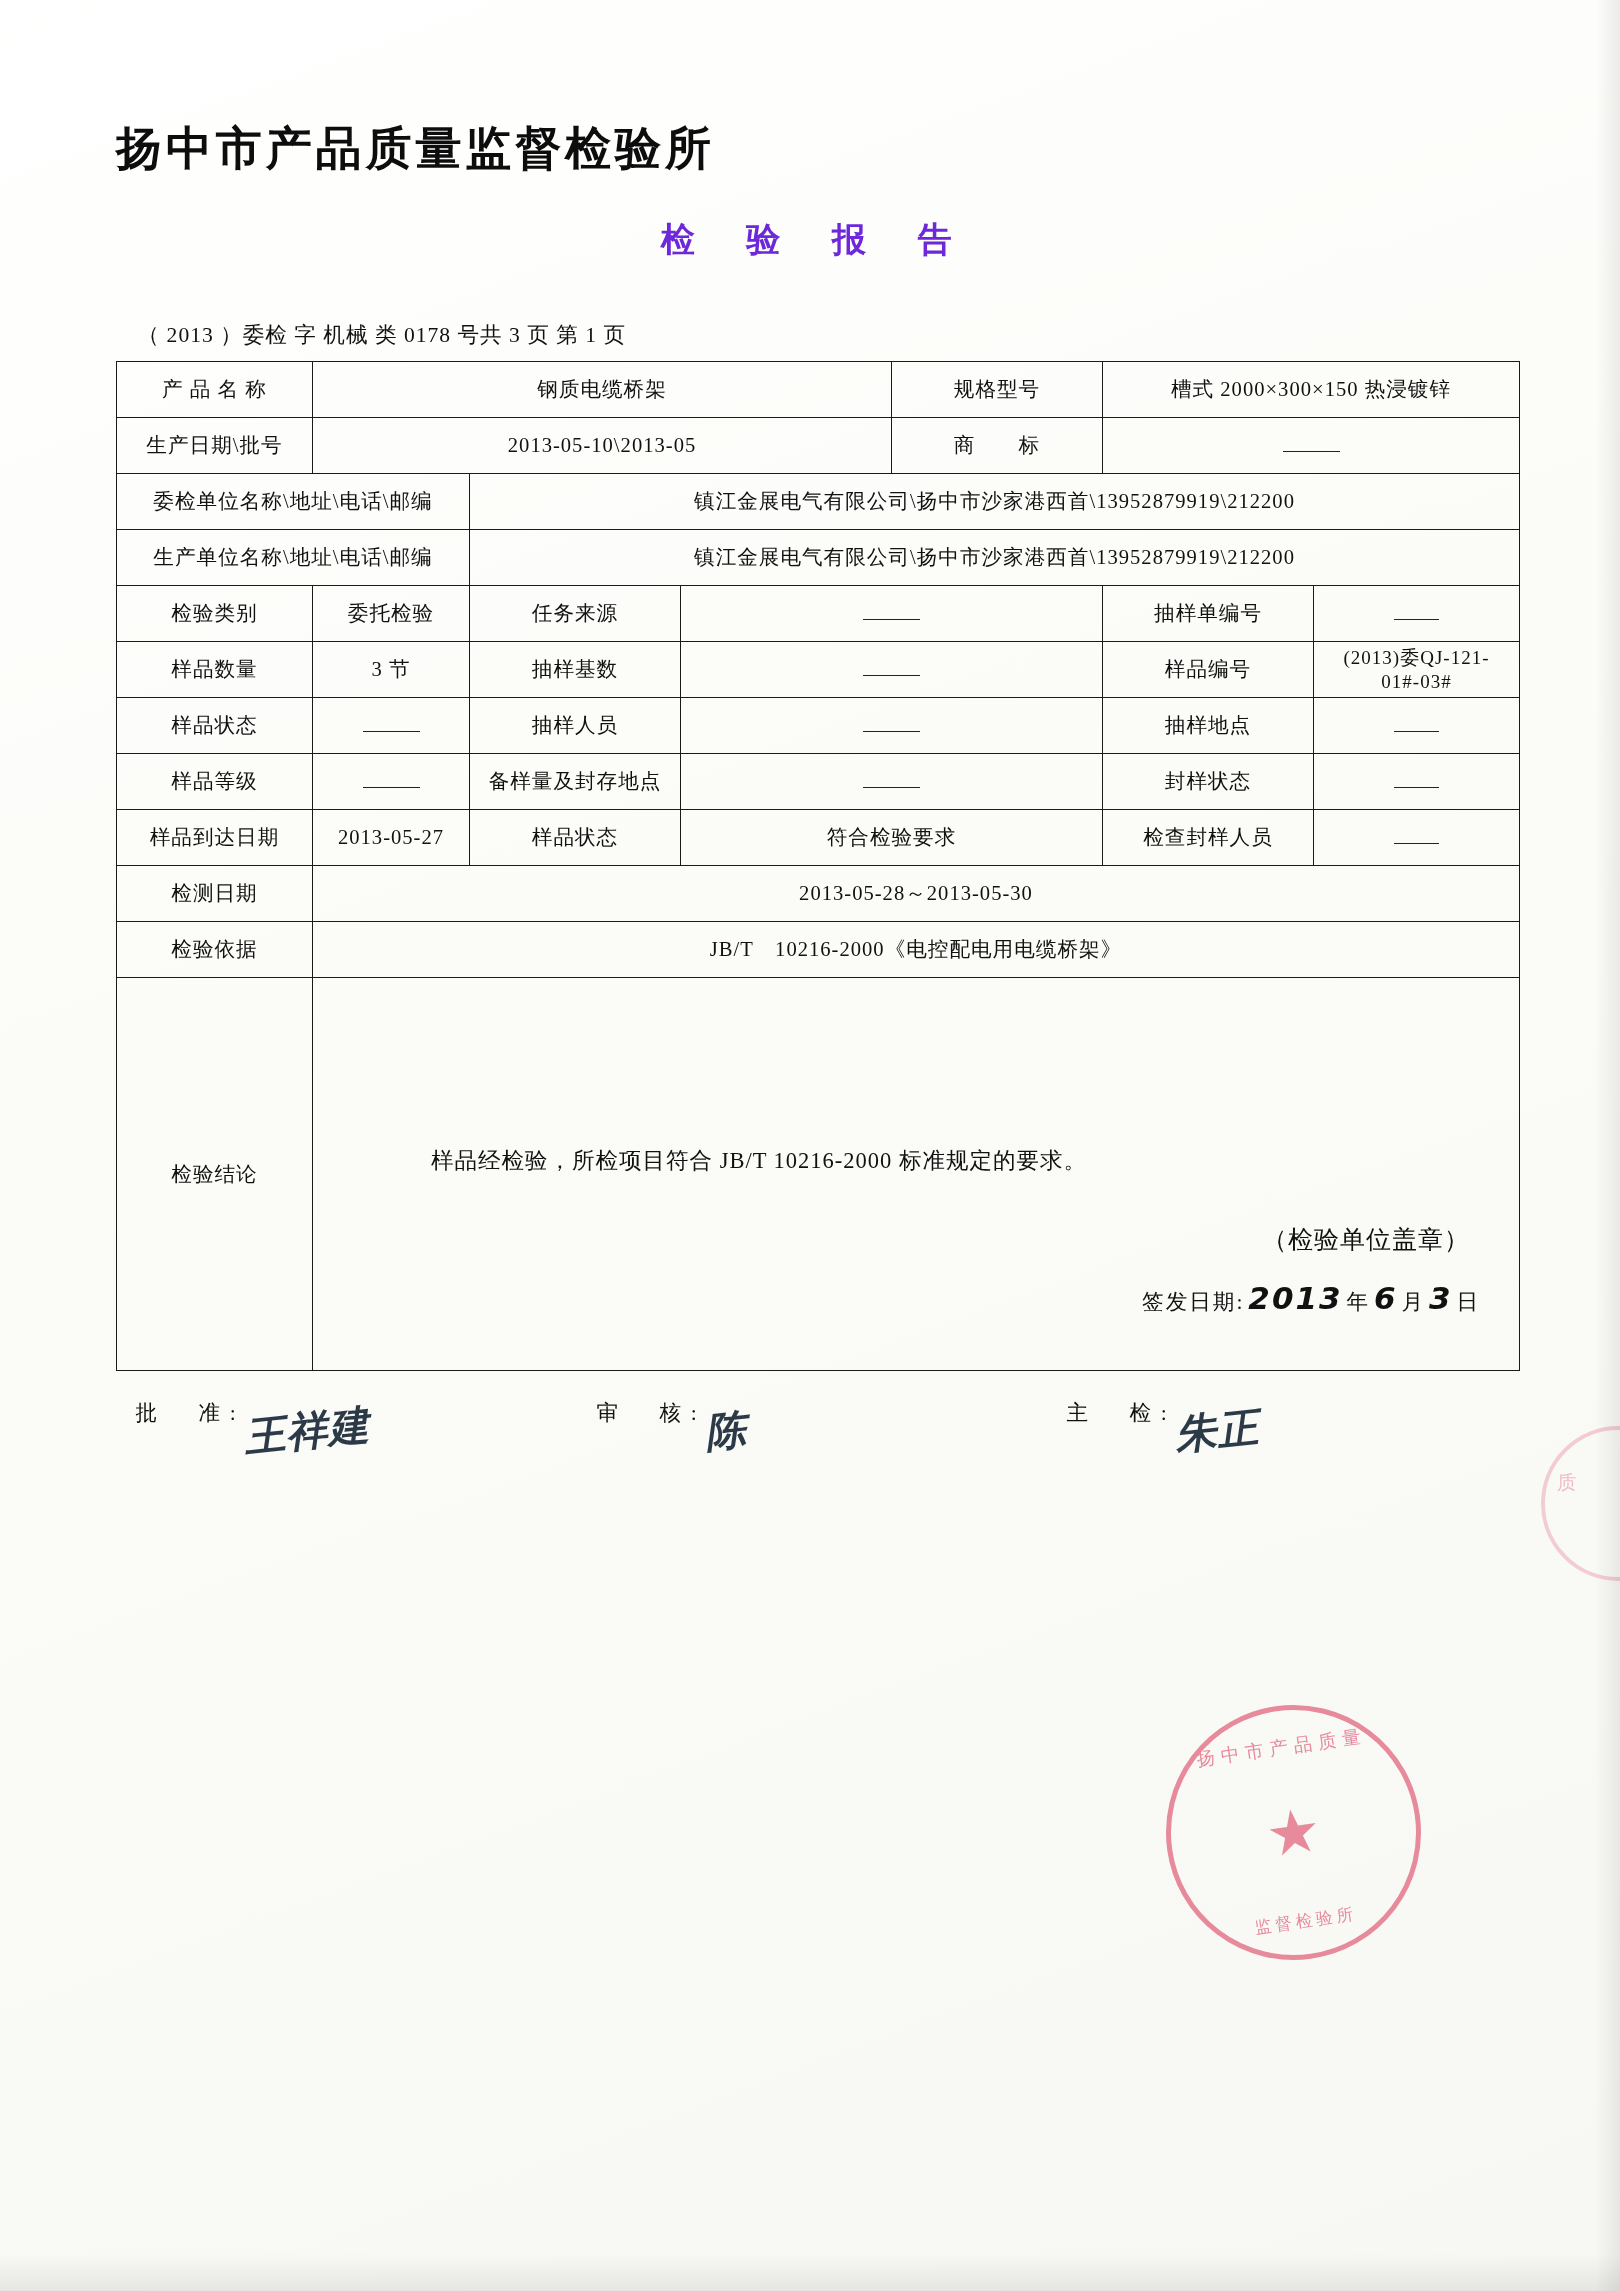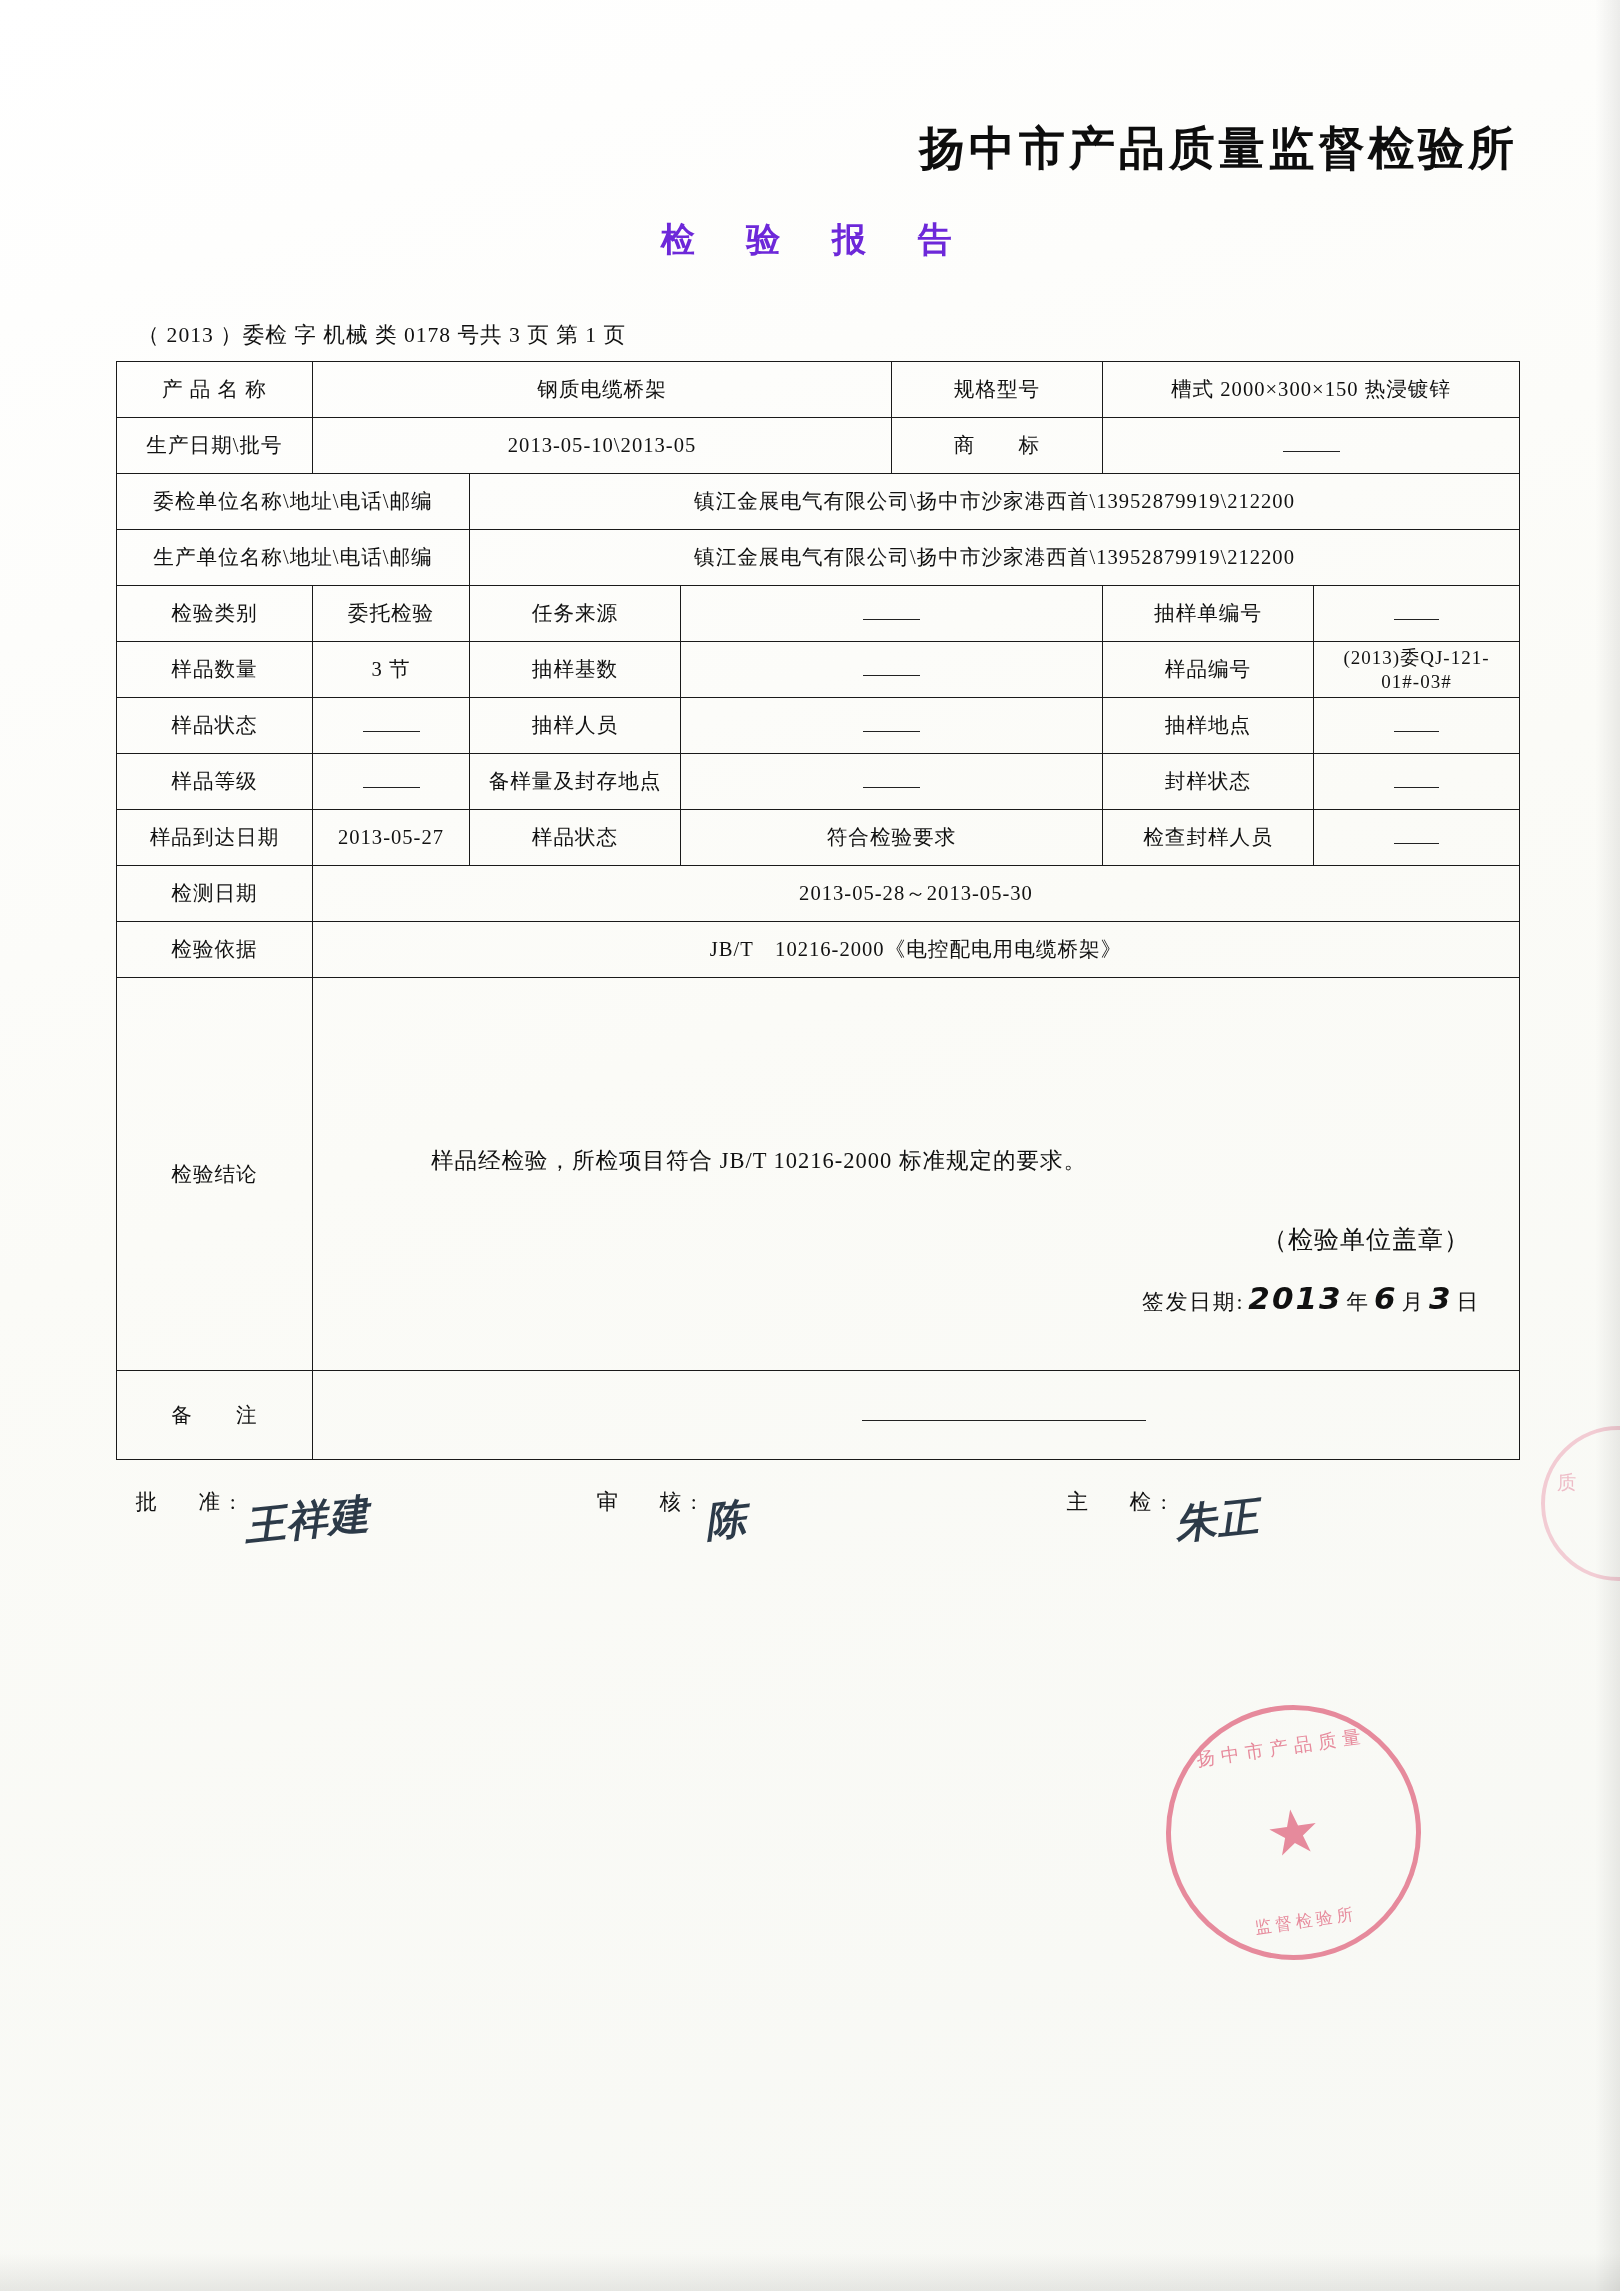--- a/index.html
+++ b/index.html
@@ -32,21 +32,21 @@
   }
 
   .doc {
     position: absolute;
     left: 116px;
     top: 118px;
     width: 1402px;
   }
 
   .org-title {
-    text-align: right;
+    text-align: left;
     font-size: 46px;
     letter-spacing: 3.9px;
     font-weight: 700;
     font-family: "DejaVu Serif", "Liberation Serif", serif;
     color: #0d0d0d;
   }
   .report-title {
     text-align: center;
     font-size: 34px;
     font-weight: 700;
@@ -353,26 +353,20 @@
           <td colspan="6" class="basis-cell">JB/T　10216-2000《电控配电用电缆桥架》</td>
         </tr>
         <tr>
           <td class="lbl2" style="height:392px">检验结论</td>
           <td colspan="6" class="concl-cell" style="height:392px">
             <div class="concl-text">样品经检验，所检项目符合 JB/T 10216-2000 标准规定的要求。</div>
             <div class="seal-label">（检验单位盖章）</div>
             <div class="sign-date">
               <span>签发日期:</span><span class="hand">2013</span><span>年</span><span class="hand">6</span><span>月</span><span class="hand">3</span><span>日</span>
             </div>
-          </td>
-        </tr>
-        <tr>
-          <td class="lbl" style="height:88px">备　　注</td>
-          <td colspan="6" class="remark-cell" style="height:88px">
-            <span class="remark-line"></span>
           </td>
         </tr>
       </tbody>
     </table>
 
     <div class="sig-row">
       <div class="sig-item sig-a">
         <span class="sig-label">批　准:</span>
         <span class="signature">王祥建</span>
       </div>

